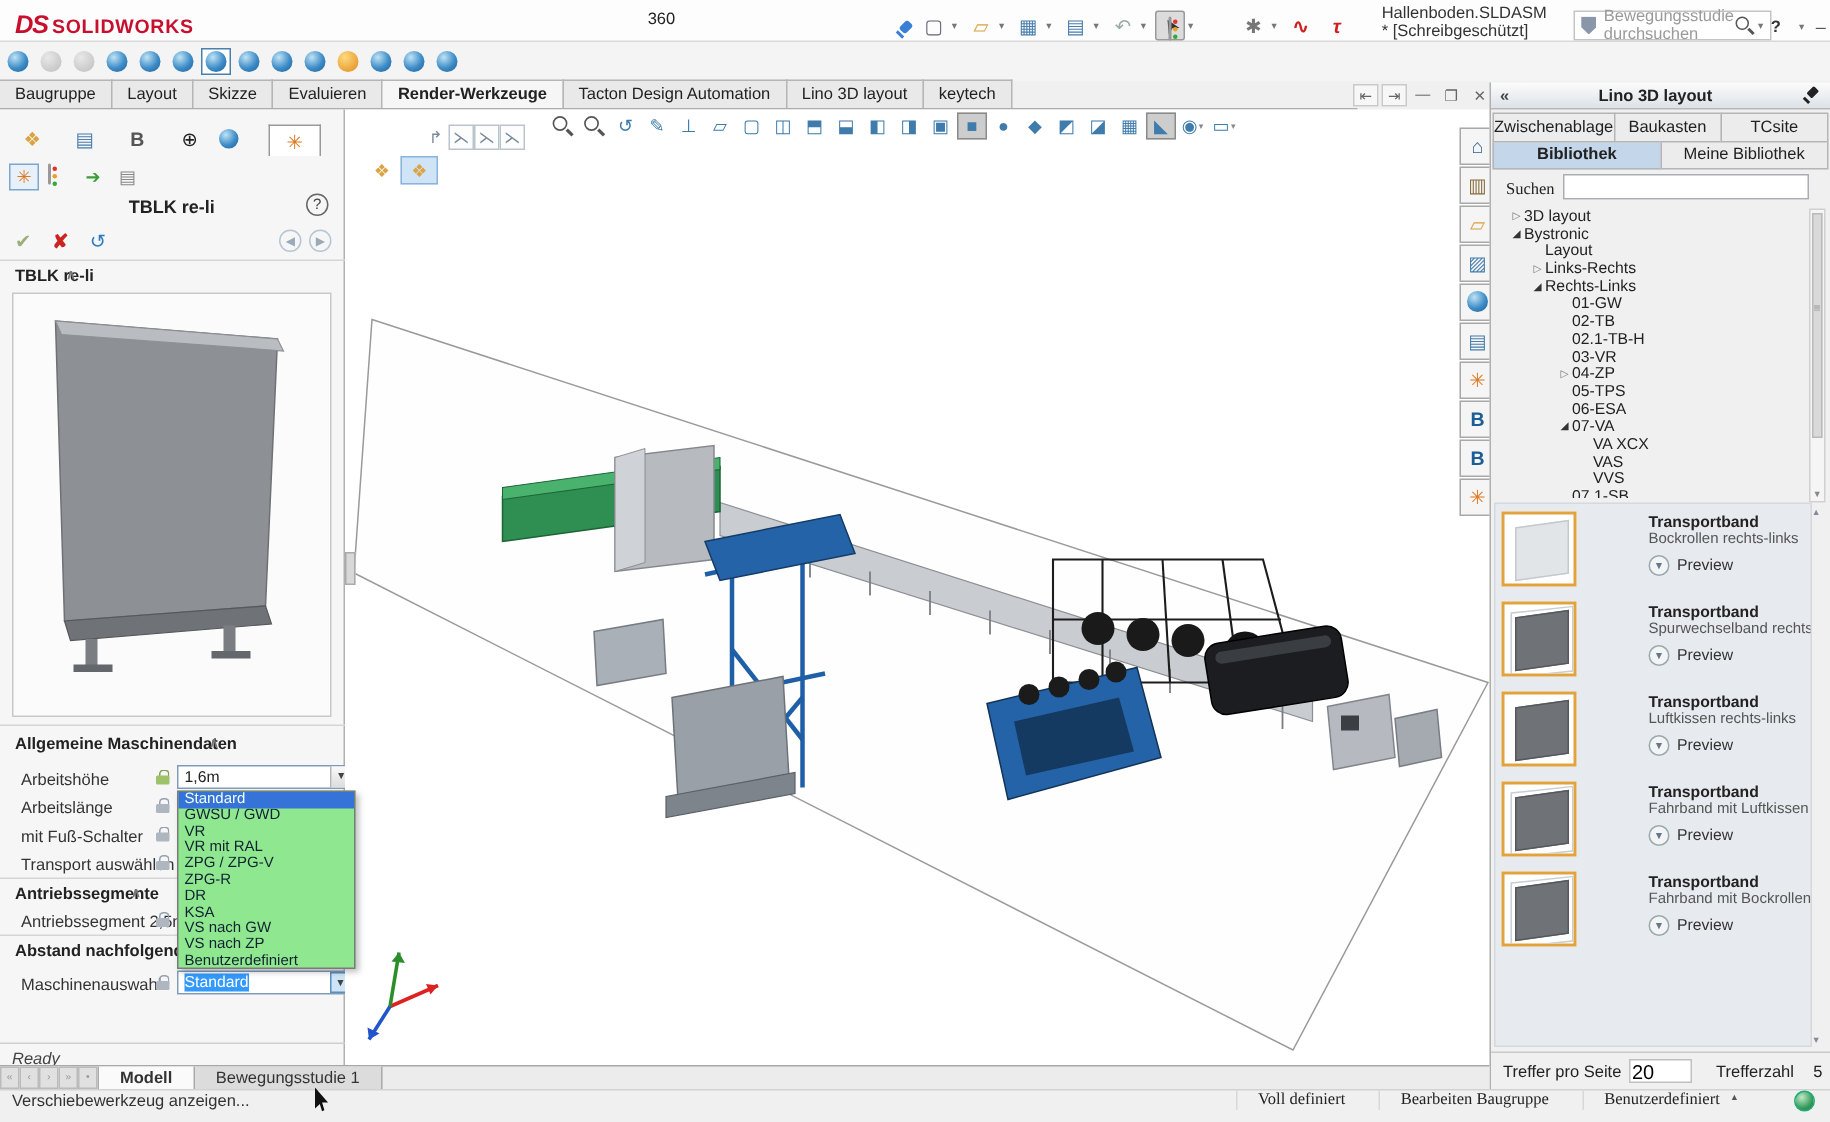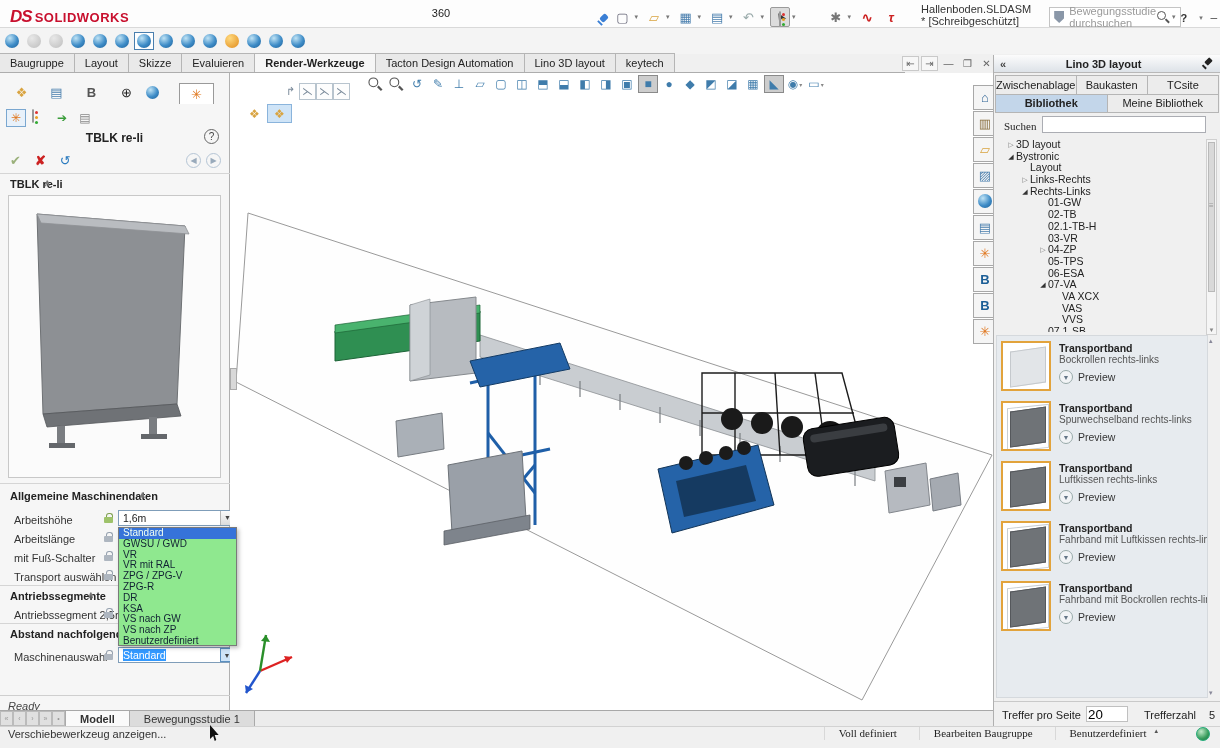--- a/index.html
+++ b/index.html
@@ -153,21 +153,21 @@
   .tree-arrow[data-arrow="expanded"]::before { content:"◢"; color:#333; }
   .tree-row[data-level="0"] { padding-left:10px; }
   .tree-row[data-level="1"] { padding-left:24px; }
   .tree-row[data-level="2"] { padding-left:42px; }
   .tree-row[data-level="3"] { padding-left:56px; }
   #tree-scroll { position:absolute; left:212px; top:84px; width:11px; height:196px; background:#f5f5f5; border:1px solid #d0d0d0; }
   #tree-thumb { position:absolute; left:1px; top:2px; width:7px; height:150px; background:#d9d9d9; border:1px solid #b9b9b9; }
   #tree-thumb::after { content:"≡"; position:absolute; top:58px; left:0px; font-size:8px; color:#999; }
   #tree-scroll .sb-down { position:absolute; bottom:1px; left:0; width:9px; text-align:center; font-size:6px; color:#888; }
   #rp-list { position:absolute; left:2px; top:280px; width:212px; height:363px; background:#e7ebef; border:1px solid #d5d9dd; padding:5px 4px; overflow:hidden; }
-  .lib-item { display:flex; margin-bottom:10px; }
+  .lib-item { display:flex; margin-bottom:10px;gap:40px; }
   .thumb { width:50px; height:50px; border:2px solid #e2a33c; background:#fff; position:relative; overflow:hidden; flex:none; }
   .thumb::before { content:""; position:absolute; left:7px; top:6px; width:34px; height:34px; background:#e2e5e8; transform:skewY(-8deg); border:1px solid #c5c9cd; }
   .thumb[data-thumb="panel-dark"]::before, .thumb[data-thumb="frame-dark"]::before { background:#6f7377; border-color:#55585c; }
   .thumb[data-thumb="frame-dark"]::after { content:""; position:absolute; left:4px; top:3px; width:40px; height:42px; border:1px solid #c9ced3; transform:skewY(-6deg); }
   .lib-txt { margin-left:8px; padding-top:1px; min-width:0; }
   .lib-title { font-weight:bold; font-size:10.5px; }
   .lib-sub { font-size:10px; color:#555; white-space:nowrap; }
   .preview-row { display:flex; align-items:center; margin-top:5px; }
   .chev { width:14px; height:14px; border:1px solid #9aa; border-radius:50%; background:#f2f4f6; color:#678; font-size:7px; text-align:center; line-height:13px; margin-right:5px; }
   .preview-label { font-size:10.5px; color:#333; }

